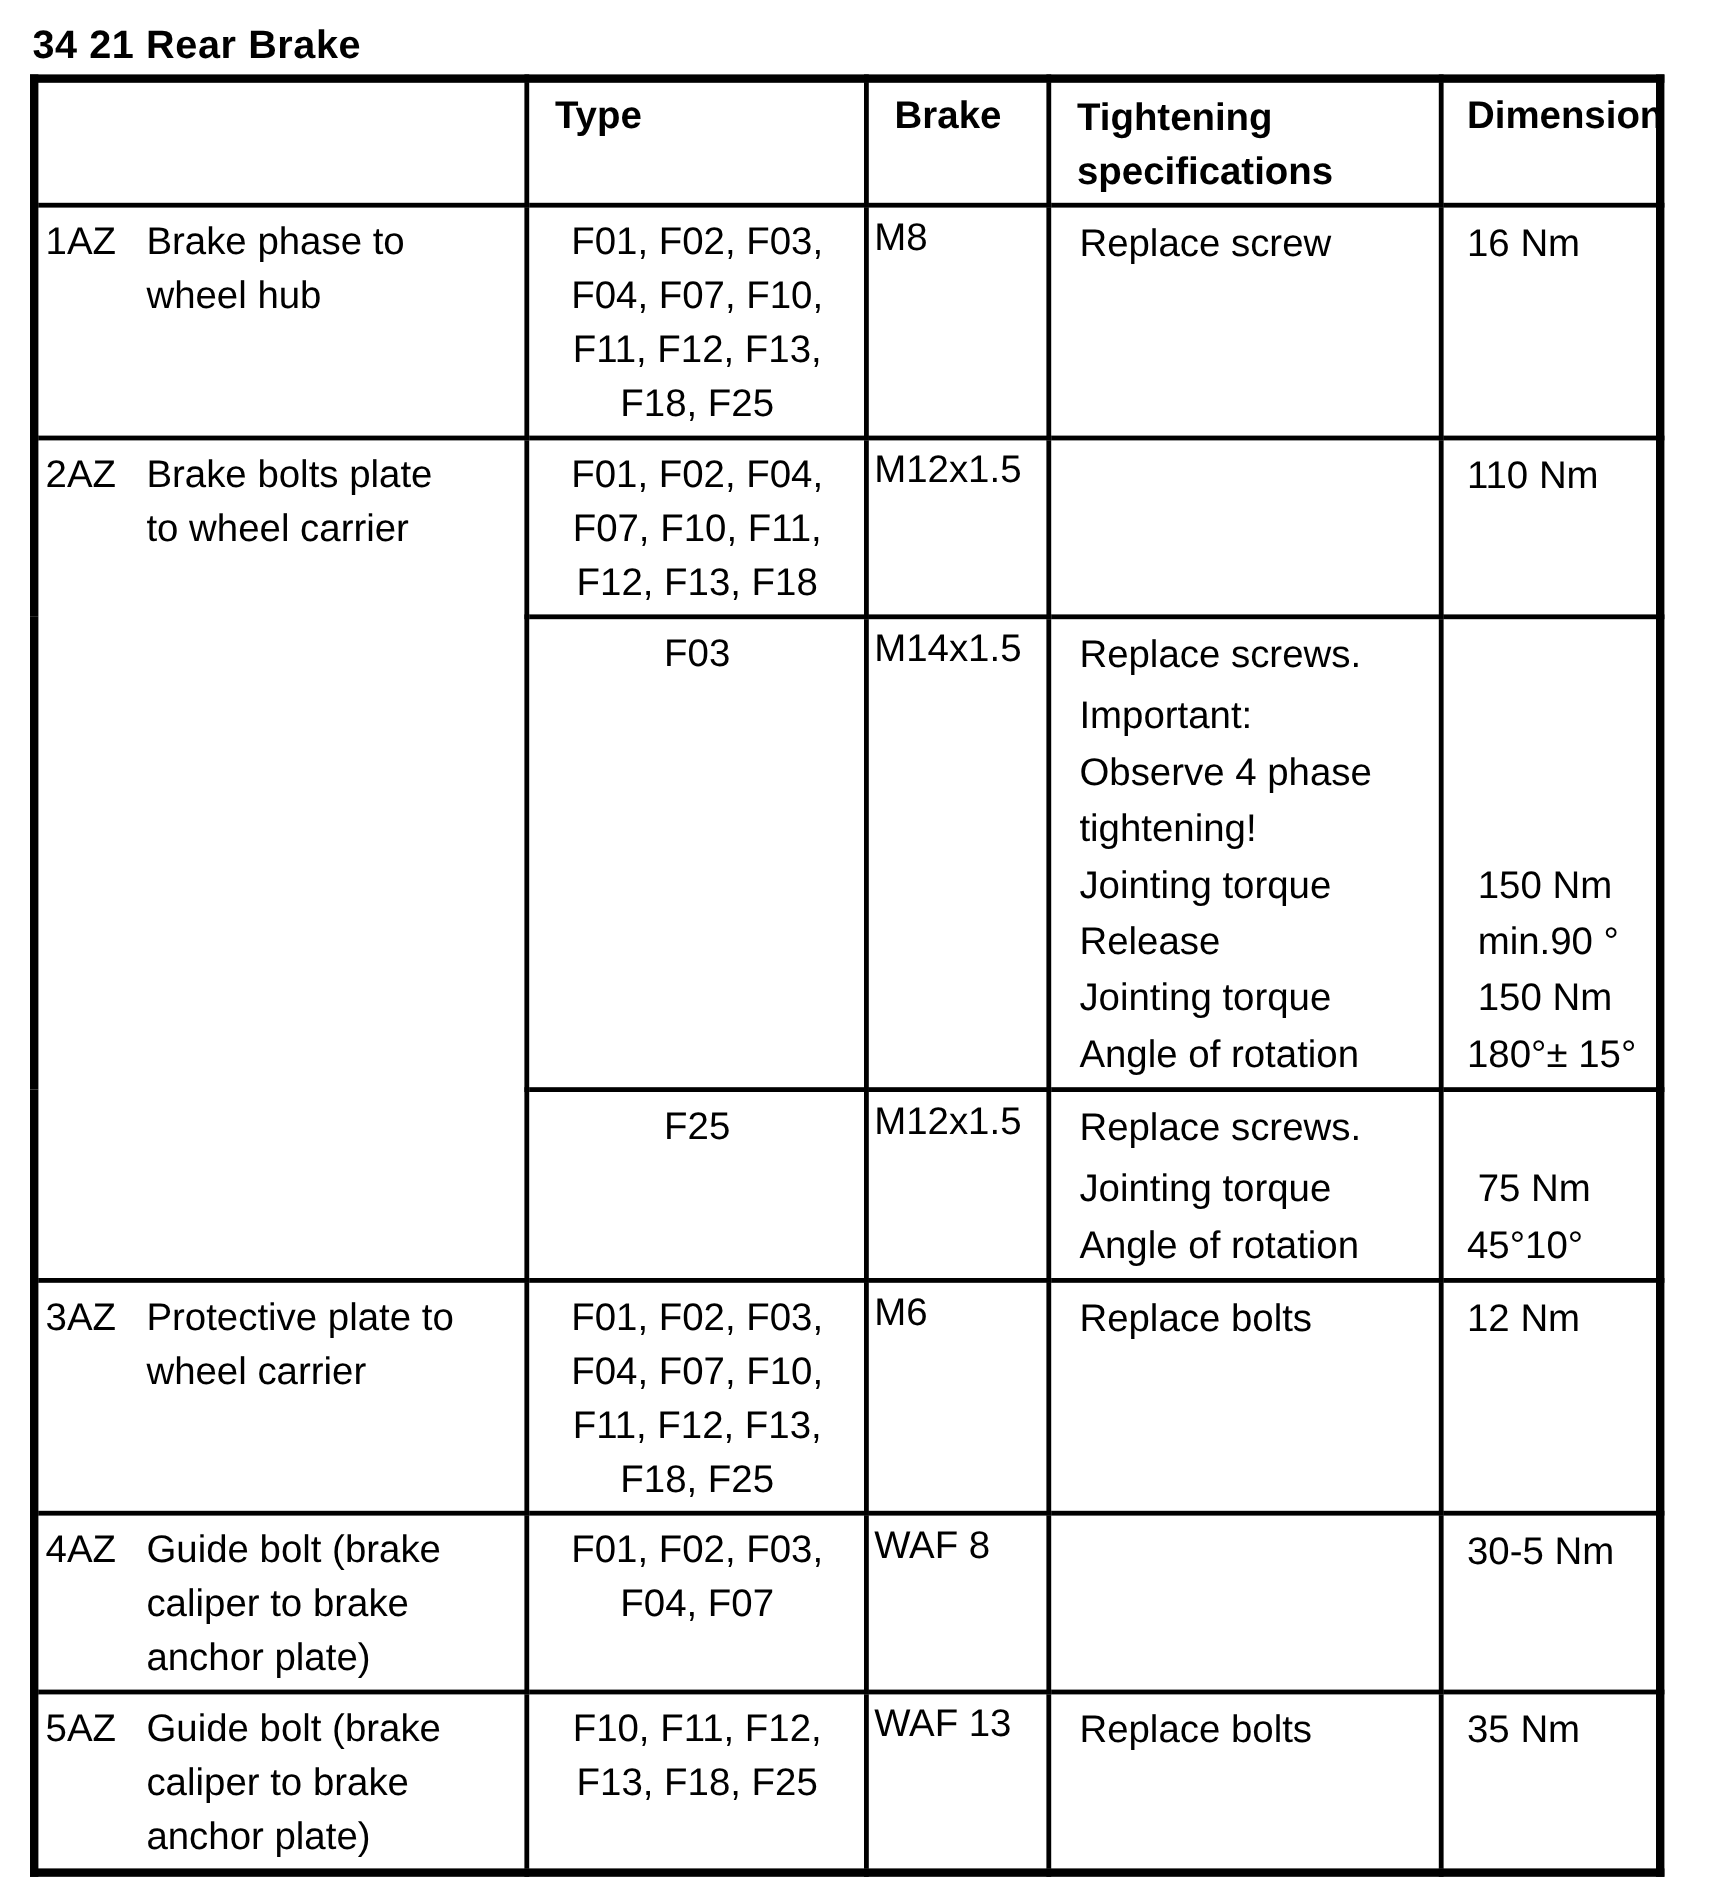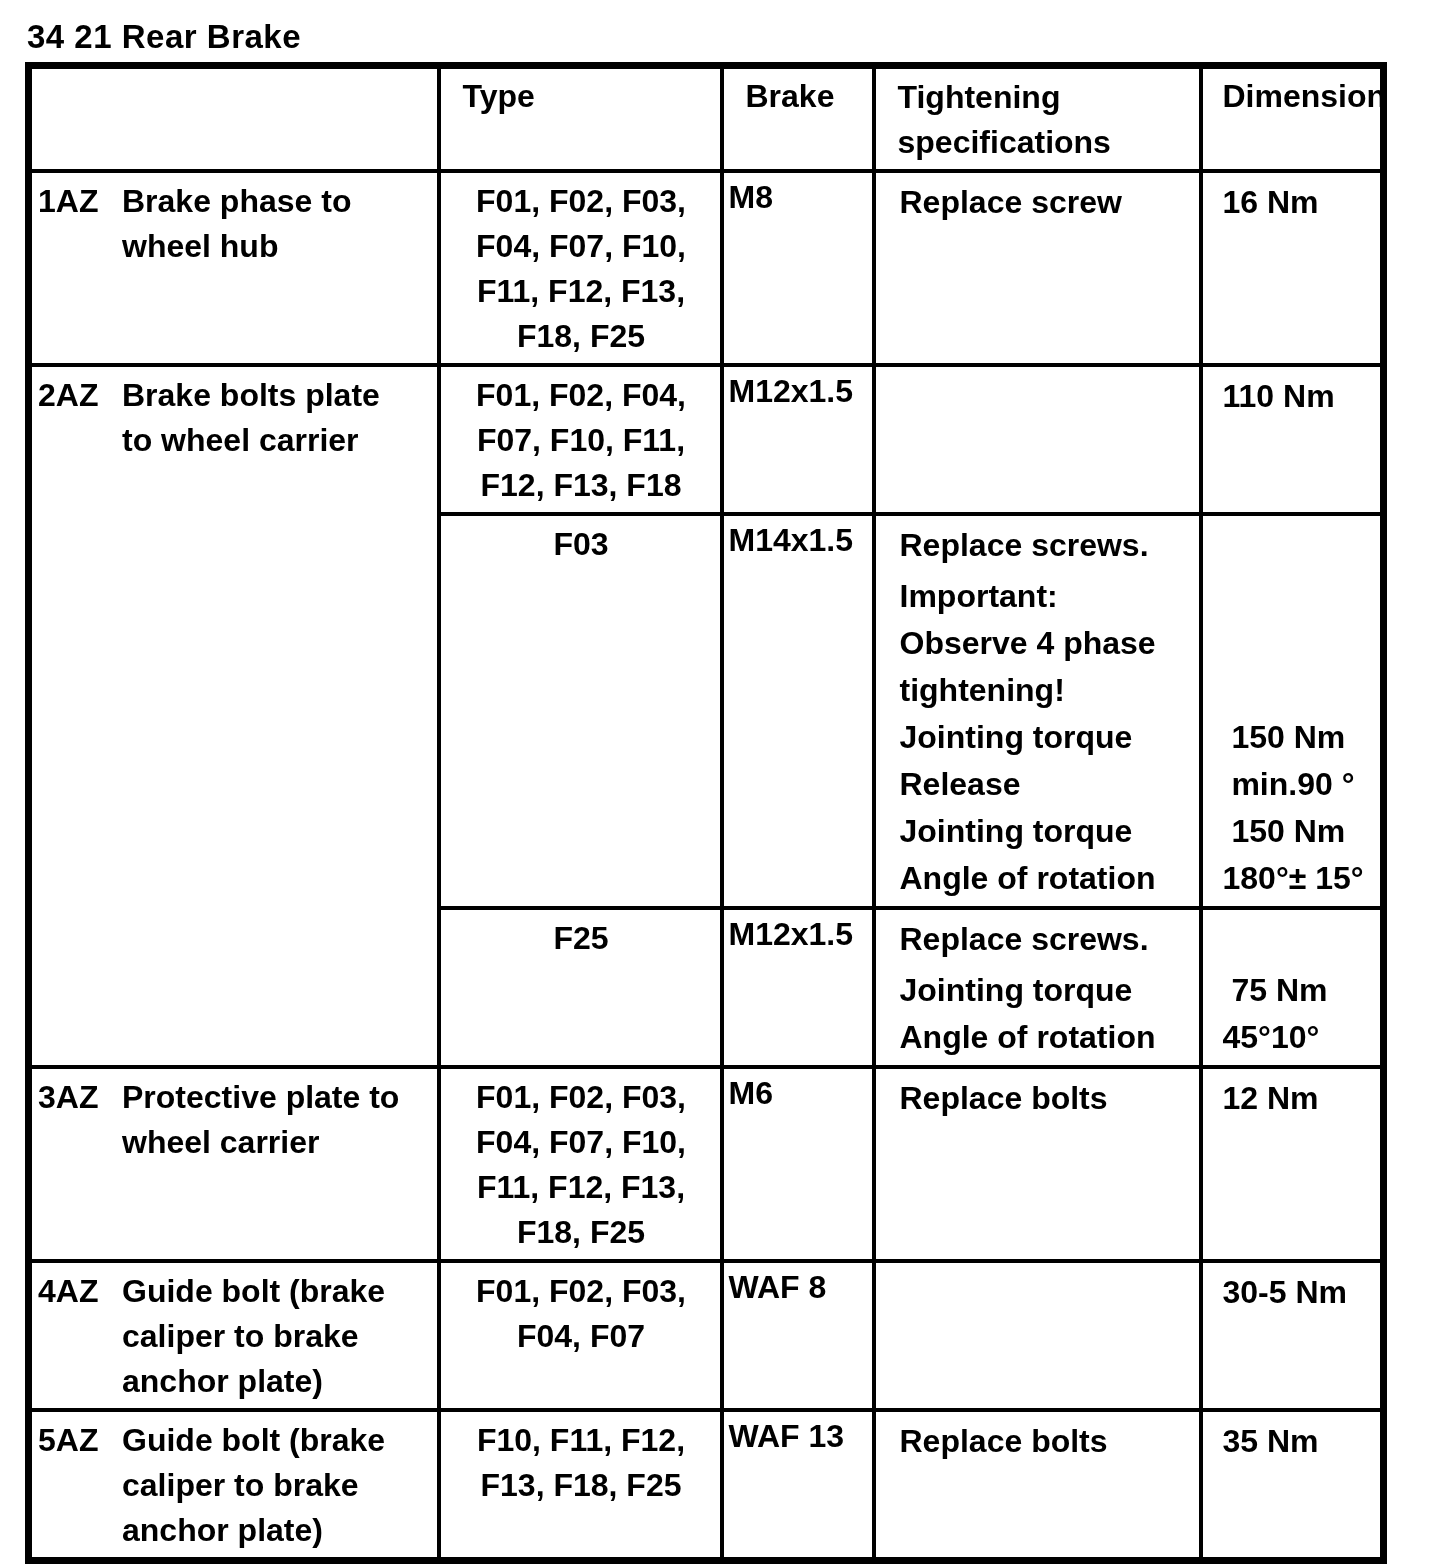--- a/index.html
+++ b/index.html
@@ -26,21 +26,21 @@
     table-layout: fixed;
     margin-left: 25px;
     width: 1355px;
     border: 7px solid #000;
   }
   .spec-table th, .spec-table td {
     border: 4px solid #000;
     vertical-align: top;
     text-align: left;
     font-size: 32px;
-    font-weight: bold;
+    font-weight: normal;
     padding: 6px 4px 4px 6px;
     overflow: hidden;
   }
   .spec-table th {
     font-weight: bold;
     line-height: 43px;
     padding-left: 22px;
     margin-left: 13px;
   }
   th.c-label { padding-left: 6px; }

